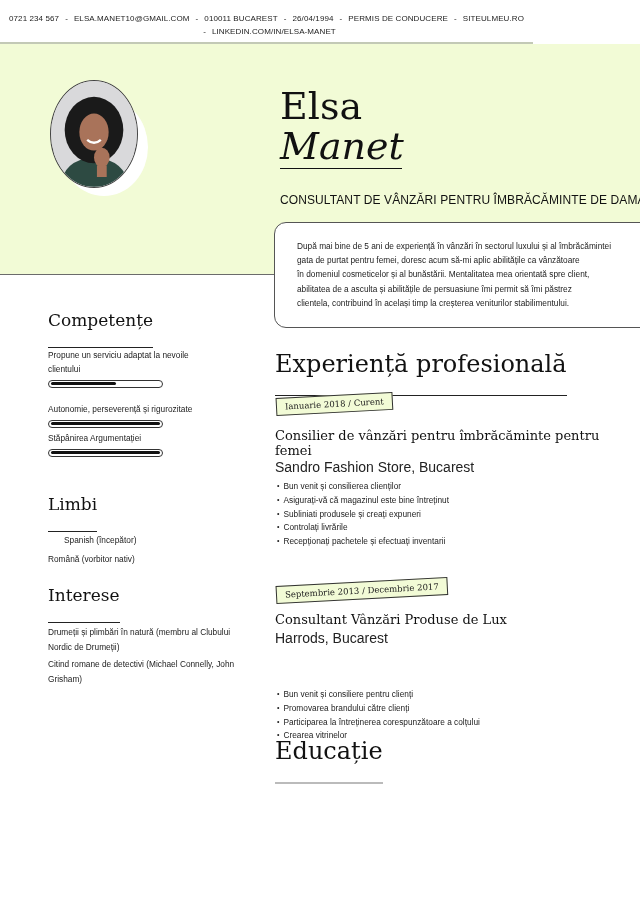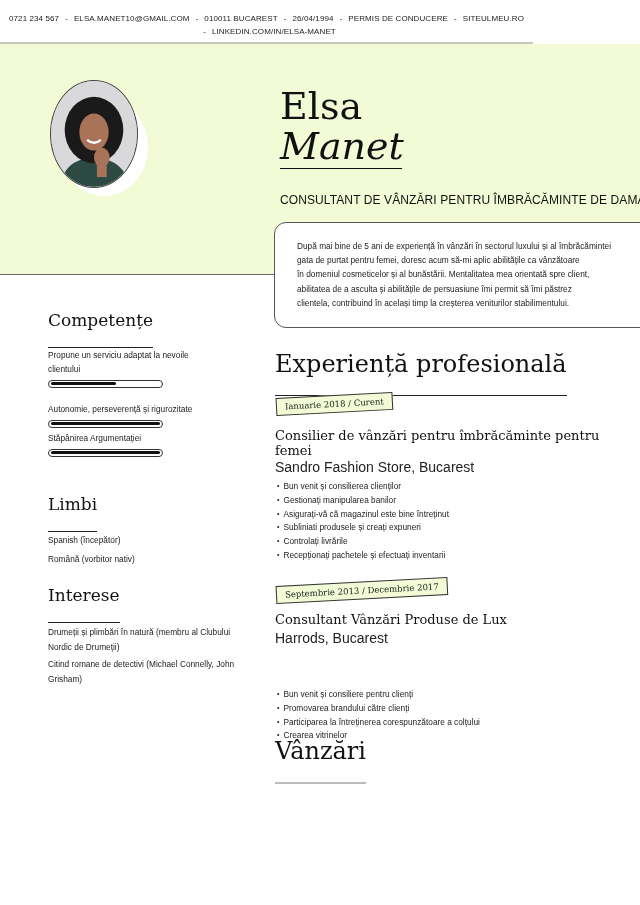--- a/index.html
+++ b/index.html
@@ -152,50 +152,49 @@
 <div class="skill" style="top:431px;">
   <div>Stăpânirea Argumentației</div>
   <div class="skill-bar">
       <div class="fill" style="width:100%;"></div>
     </div>
 </div>
 
 <div class="section-title sidebar-title" style="left:48px; top:494px;">
   <span class="t">Limbi</span>
 </div>
-<div class="plain-item" style="top:533px;">Spanish (începător)</div>
+<div class="plain-item" style="top:533px;margin-left:16px;">Spanish (începător)</div>
 <div class="plain-item" style="top:552px;">Română (vorbitor nativ)</div>
 
 <div class="section-title sidebar-title" style="left:48px; top:585px;">
   <span class="t">Interese</span>
 </div>
 <div class="plain-item" style="top:625px;">Drumeții și plimbări în natură (membru al Clubului Nordic de Drumeții)</div>
 <div class="plain-item" style="top:657px;">Citind romane de detectivi (Michael Connelly, John Grisham)</div>
 
 <div class="section-title main-title" style="left:275px; top:350px;">
   <span class="t">Experiență profesională</span>
 </div>
 
 <div class="date-tag" style="left:276px; top:398px;">Ianuarie 2018 / Curent</div>
 <div class="job-heading" style="top:428px;">Consilier de vânzări pentru îmbrăcăminte pentru femei</div>
 <div class="company" style="top:459px;">Sandro Fashion Store, Bucarest</div>
 <ul class="bullets" style="top:480px;">
   <li>Bun venit și consilierea clienților</li>
-  <li>Gestionați manipularea banilor</li>
   <li>Asigurați-vă că magazinul este bine întreținut</li>
   <li>Subliniati produsele și creați expuneri</li>
   <li>Controlați livrările</li>
   <li>Recepționați pachetele și efectuați inventarii</li>
 </ul>
 
 <div class="date-tag" style="left:276px; top:586px;">Septembrie 2013 / Decembrie 2017</div>
 <div class="job-heading" style="top:612px;">Consultant Vânzări Produse de Lux</div>
 <div class="company" style="top:630px;">Harrods, Bucarest</div>
 <ul class="bullets" style="top:650px;margin-top:38px;">
   <li>Bun venit și consiliere pentru clienți</li>
   <li>Promovarea brandului către clienți</li>
   <li>Participarea la întreținerea corespunzătoare a colțului</li>
   <li>Crearea vitrinelor</li>
 </ul>
 
 <div class="section-title main-title" style="left:275px; top:737px;">
-  <span class="t edu-underline">Vânzări</span>
+  <span class="t edu-underline">Educație</span>
 </div>
 
 </body></html>

